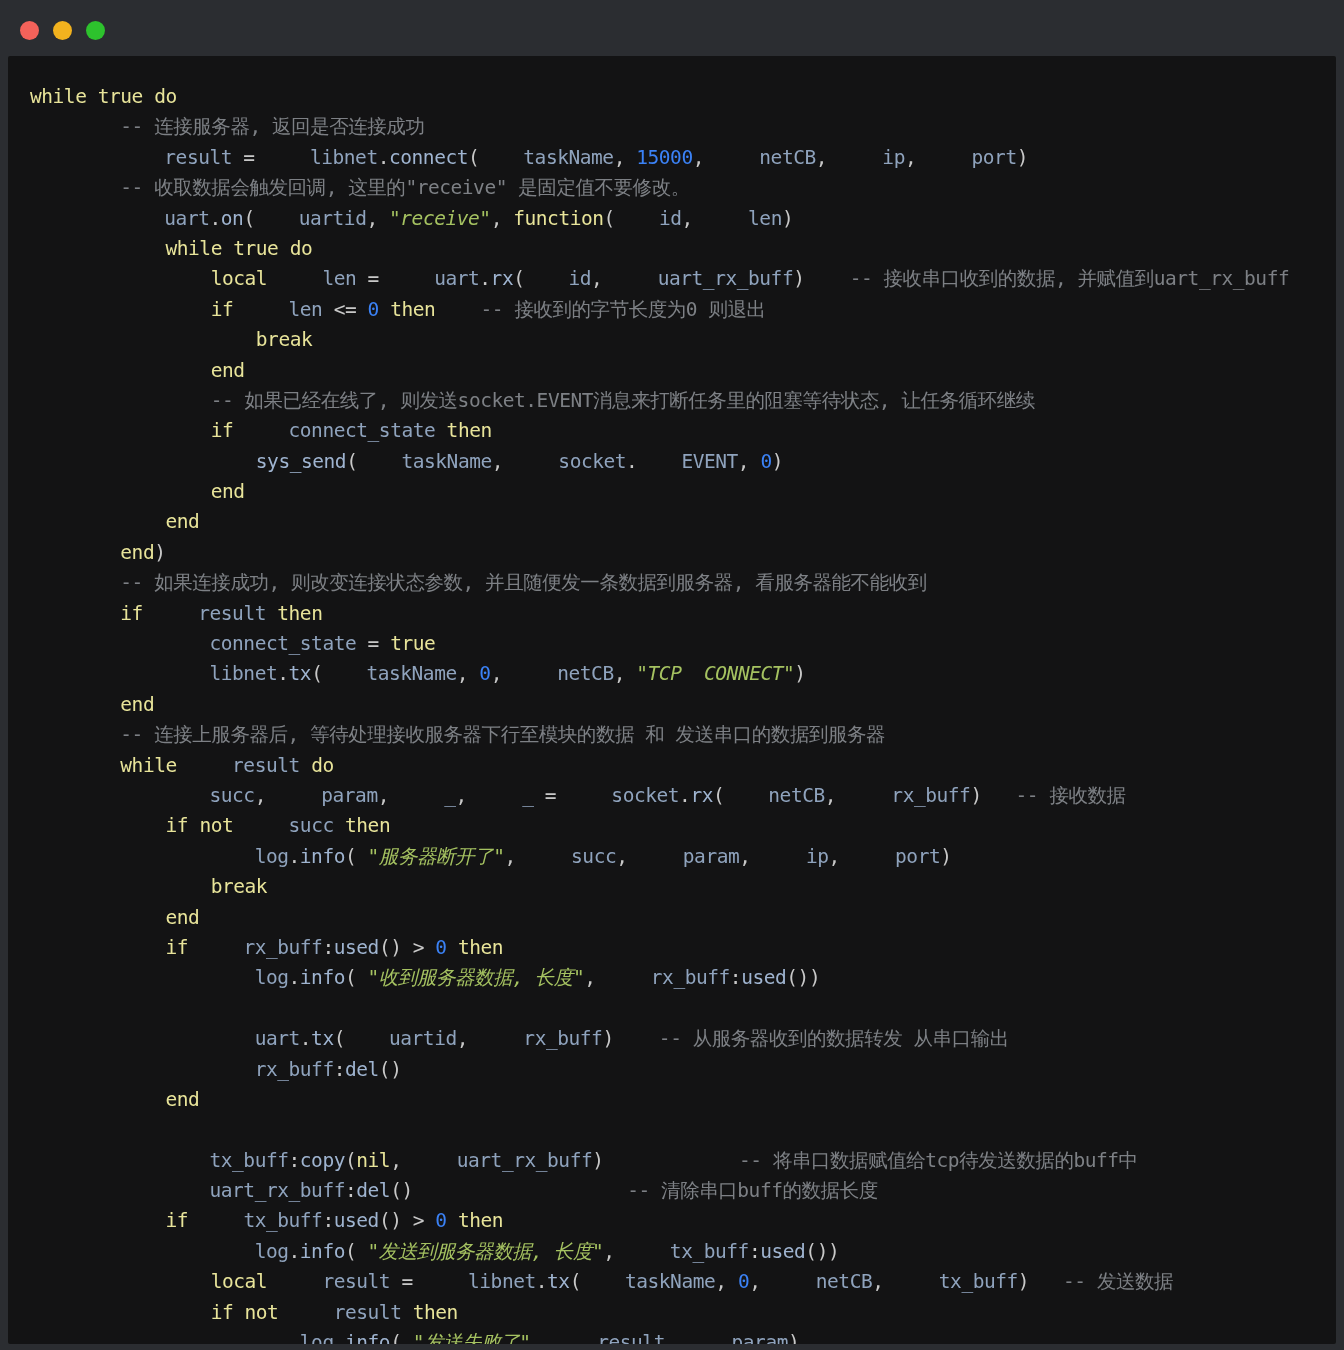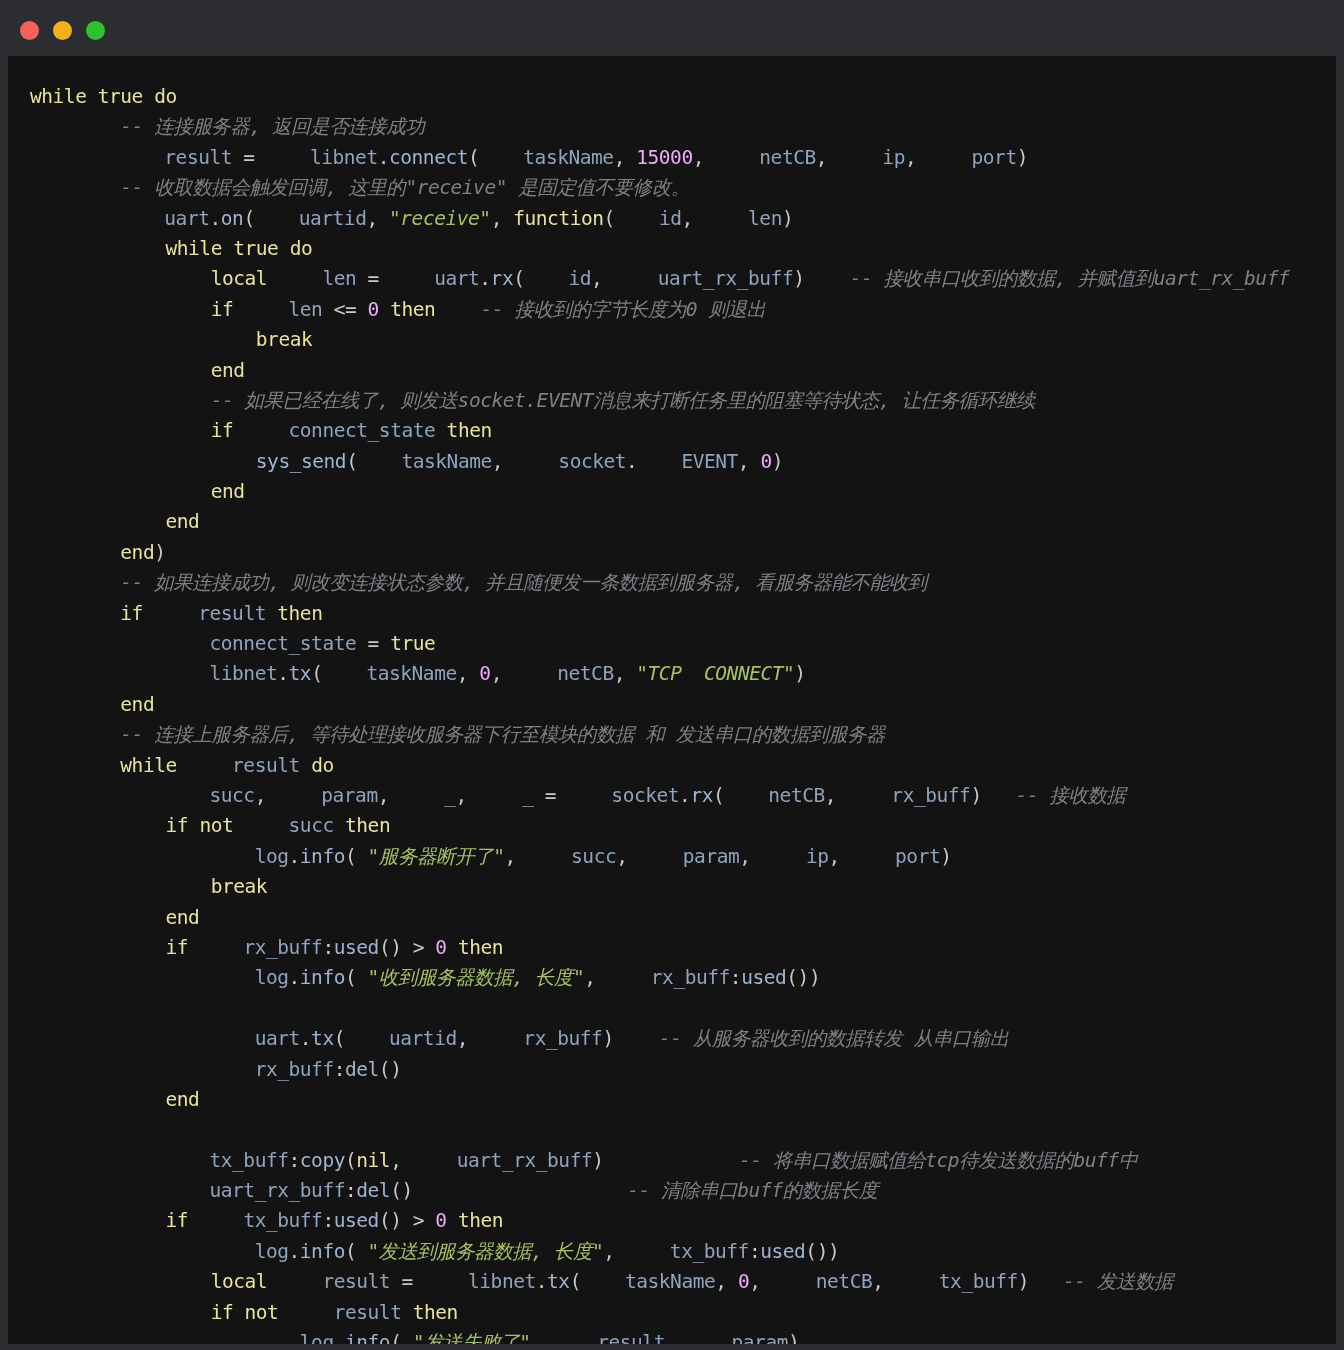--- a/index.html
+++ b/index.html
@@ -62,23 +62,23 @@
   }
   .line {
     height: 30.4px;
     padding-left: 22px;
     white-space: pre;
   }
   
   .kw   { color: #e8e49a; }            
   .id   { color: #8fa3bd; margin-left: 44px; }            
   .fn   { color: #9fb4d0; margin-top: 13px; }            
-  .num  { color: #f0abfc; text-align: center; }            
+  .num  { color: #3b82f6; text-align: center; }            
   .str  { color: #a5c261; font-style: italic; } 
-  .cm   { color: #7d8085; font-style: italic; } 
+  .cm   { color: #7d8085; } 
   .op   { color: #c8c8c8; }            
 </style>
 </head>
 <body>
 
 <div id="window">
 
   <div id="titlebar">
     <div class="dot" id="dot-close"></div>
     <div class="dot" id="dot-min"></div>

